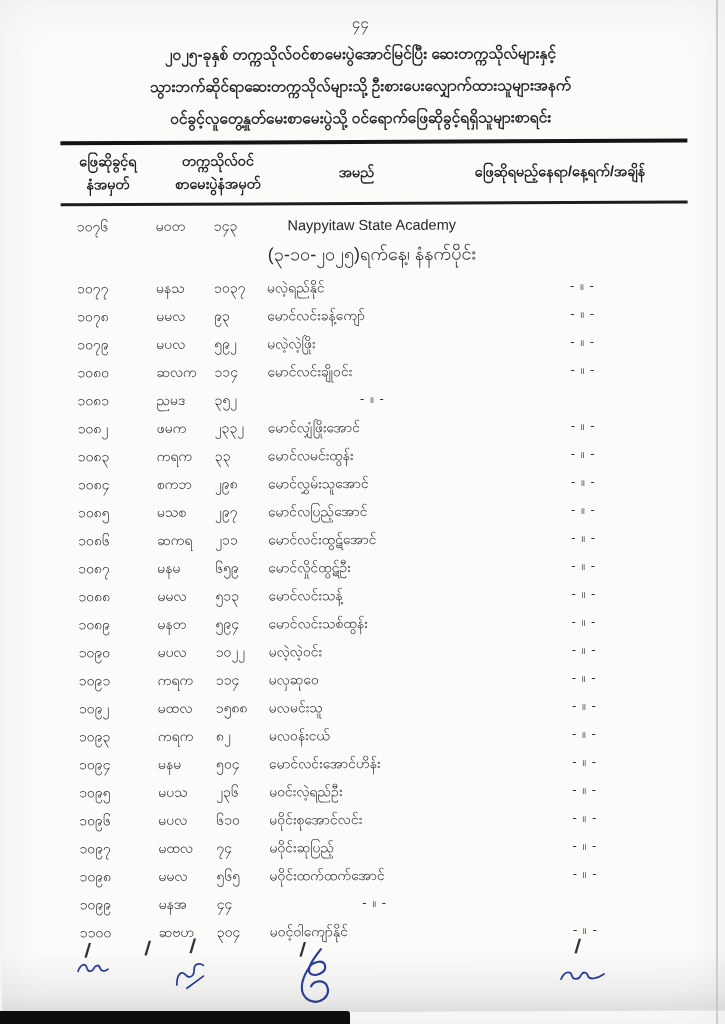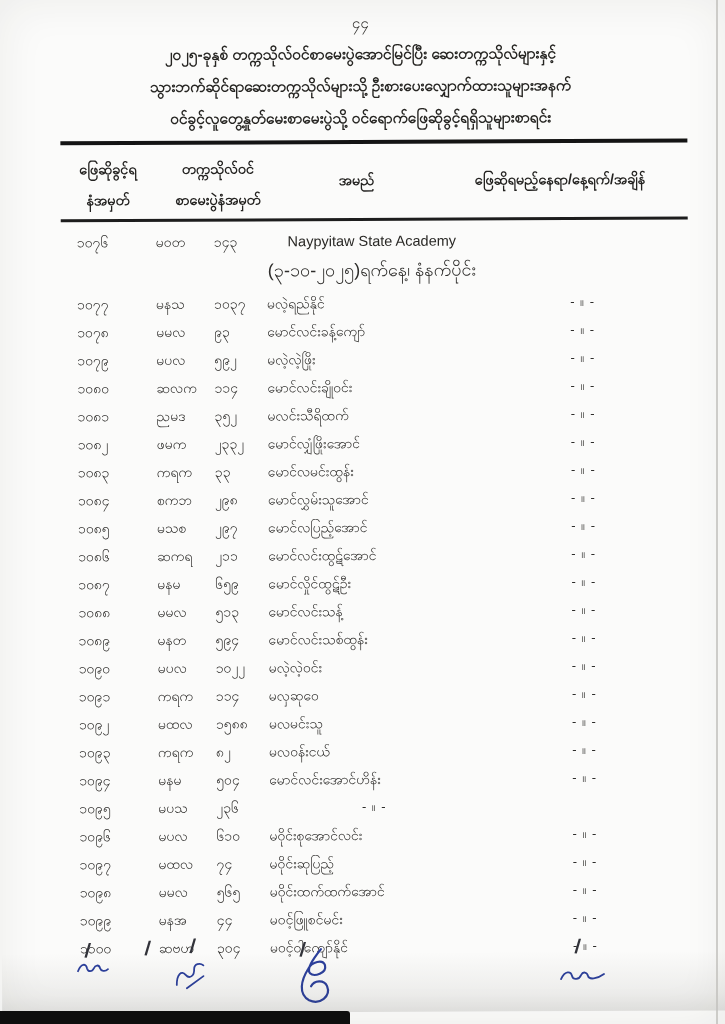--- a/index.html
+++ b/index.html
@@ -19,21 +19,21 @@
   .page-number{margin-top:13px;text-align:center;font-size:15px;color:#343330;}
   .title-block{margin-top:3px;text-align:center;font-weight:bold;font-size:15.5px;line-height:32px;color:#262522;}
 
   .table{position:absolute;left:62px;top:140px;width:627px;}
   .thead{
     display:grid;grid-template-columns:95px 125px 1fr 255px;
     border-top:4px solid #141414;border-bottom:3px solid #1d1d1d;
     padding:5px 0 7px;font-weight:bold;font-size:14.5px;color:#232220;
   }
   .th{text-align:center;line-height:23px;}
-  .th .sub{display:block;margin-top:8px;}
+  .th .sub{display:block;}
   .th-venue{align-self:center;}
 
   .tbody{padding-top:6px;}
   .tr{
     display:grid;grid-template-columns:79px 58px 53px 210px 1fr;
     padding-left:16px;height:28px;line-height:28px;
     font-size:14px;color:#2e2d2b;align-items:start;
   }
   .tr.first{height:62px;}
   .td{white-space:nowrap;overflow:visible;}
@@ -136,21 +136,20 @@
     <span class="td">၁၀၈၀</span>
     <span class="td">ဆလက</span>
     <span class="td">၁၁၄</span>
     <span class="td">မောင်လင်းချိုဝင်း</span>
     <span class="td venue ditto">- ။ -</span>
   </div>
           <div class="tr">
     <span class="td">၁၀၈၁</span>
     <span class="td">ညမဒ</span>
     <span class="td">၃၅၂</span>
-    <span class="td">မလင်းသီရိထက်</span>
     <span class="td venue ditto">- ။ -</span>
   </div>
           <div class="tr">
     <span class="td">၁၀၈၂</span>
     <span class="td">ဖမက</span>
     <span class="td">၂၃၃၂</span>
     <span class="td">မောင်လျှံဖြိုးအောင်</span>
     <span class="td venue ditto">- ။ -</span>
   </div>
           <div class="tr">
@@ -234,20 +233,21 @@
     <span class="td">၁၀၉၄</span>
     <span class="td">မနမ</span>
     <span class="td">၅၀၄</span>
     <span class="td">မောင်လင်းအောင်ဟိန်း</span>
     <span class="td venue ditto">- ။ -</span>
   </div>
           <div class="tr">
     <span class="td">၁၀၉၅</span>
     <span class="td">မပသ</span>
     <span class="td">၂၃၆</span>
+    <span class="td">မဝင်းလဲ့ရည်ဦး</span>
     <span class="td venue ditto">- ။ -</span>
   </div>
           <div class="tr">
     <span class="td">၁၀၉၆</span>
     <span class="td">မပလ</span>
     <span class="td">၆၁၀</span>
     <span class="td">မဝိုင်းစုအောင်လင်း</span>
     <span class="td venue ditto">- ။ -</span>
   </div>
           <div class="tr">
@@ -261,21 +261,20 @@
     <span class="td">၁၀၉၈</span>
     <span class="td">မမလ</span>
     <span class="td">၅၆၅</span>
     <span class="td">မဝိုင်းထက်ထက်အောင်</span>
     <span class="td venue ditto">- ။ -</span>
   </div>
           <div class="tr">
     <span class="td">၁၀၉၉</span>
     <span class="td">မနအ</span>
     <span class="td">၄၄</span>
-    <span class="td">မဝင့်ဖြူစင်မင်း</span>
     <span class="td venue ditto">- ။ -</span>
   </div>
           <div class="tr">
     <span class="td">၁၁၀၀</span>
     <span class="td">ဆဗဟ</span>
     <span class="td">၃၀၄</span>
     <span class="td">မဝင့်ဝါကျော်နိုင်</span>
     <span class="td venue ditto">- ။ -</span>
   </div>
         </div>

